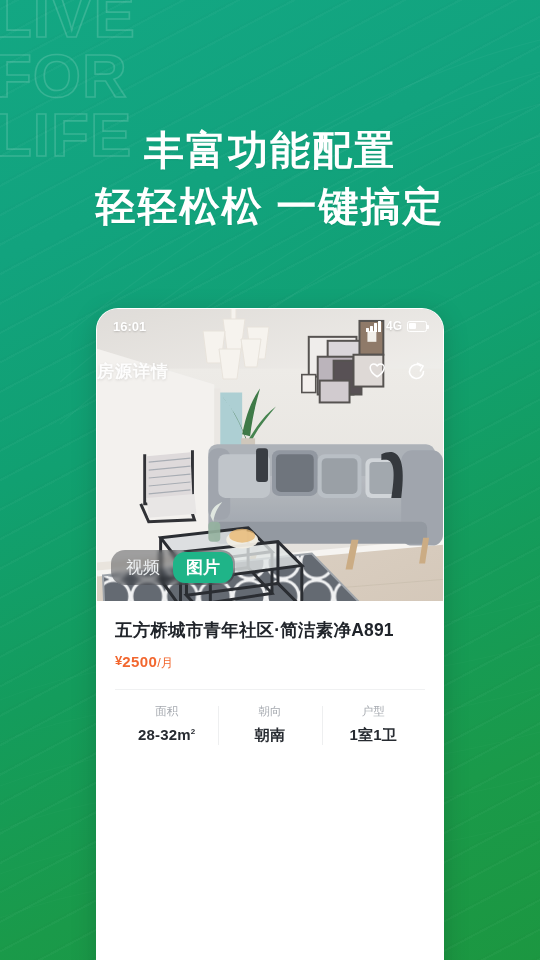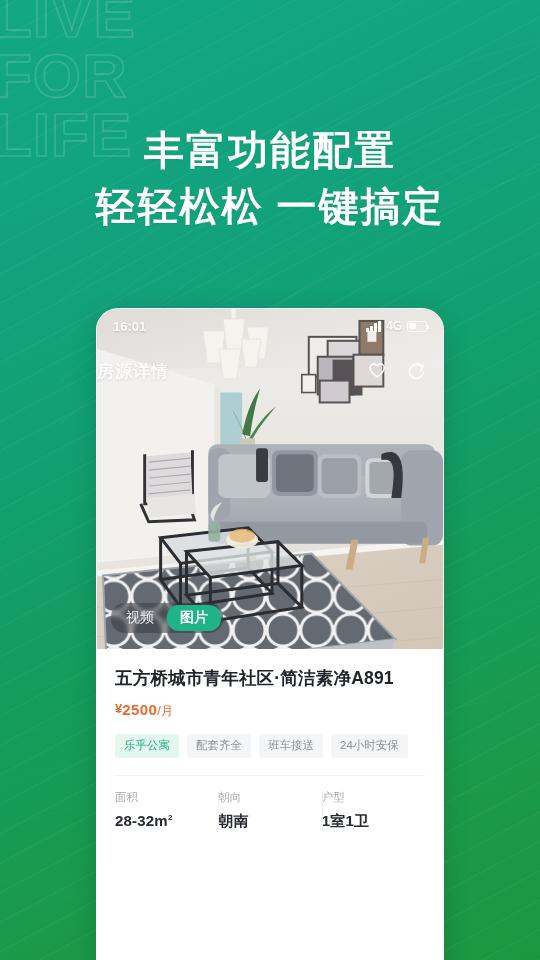--- a/index.html
+++ b/index.html
@@ -68,21 +68,21 @@
     background:#fff;
     overflow:hidden;
     box-shadow:0 6px 26px rgba(0,0,0,.17);
     border:1px solid rgba(255,255,255,.55);
     border-bottom:none;
   }
 
   
   .hero {
     position:relative;
-    height:340px;
+    height:292px;
     overflow:hidden;
     background:#d8d5d0;
   }
   .hero-photo { position:absolute; inset:0; }
 
   
   .statusbar {
     position:absolute; left:0; right:0; top:0; height:34px;
     display:flex; align-items:center; justify-content:space-between;
     padding:0 16px;
@@ -126,21 +126,21 @@
   .media-tabs {
     position:absolute; left:14px; bottom:16px;
     display:flex; align-items:center;
     background:rgba(40,44,48,.42);
     border-radius:14px;
     padding:2px;
     z-index:6;
     backdrop-filter:blur(2px);
   }
   .media-tab {
-    padding:4px 13px; font-size:14px; border-radius:12px;
+    padding:4px 13px; font-size:17px; border-radius:12px;
     color:#eceff1; cursor:pointer; white-space:nowrap;
   }
   .media-tab.active { background:#1fb488; color:#fff; font-weight:700; }
 
   
   .info { padding:18px 18px 0; background:#fff; }
   .prop-title {
     font-size:17.5px; font-weight:700; color:#20242a;
     letter-spacing:.2px; line-height:1.3;
   }
@@ -155,21 +155,21 @@
     background:#f4f5f6; color:#8d9299; white-space:nowrap;
   }
   .tag.brand { background:#e4f7ee; color:#1fb07e; }
 
   .specs {
     display:flex; margin-top:17px;
     border-top:1px solid #f0f1f2;
     padding-top:12px;
   }
   .spec {
-    flex:1; position:relative;
+    flex:1; text-align:center; position:relative;
     padding:2px 0 6px;
   }
   .spec + .spec::before {
     content:""; position:absolute; left:0; top:4px; bottom:6px;
     width:1px; background:#eeeff0;
   }
   .spec-label { font-size:11.5px; color:#a7abb1; }
   .spec-value { font-size:15px; color:#272b31; font-weight:700; margin-top:7px; letter-spacing:.2px; }
   .spec-value sup { font-size:8px; vertical-align:6px; }
 </style>
@@ -397,26 +397,20 @@
   </div>
 
   <div class="info">
 
     <div class="prop-title">五方桥城市青年社区·简洁素净A891</div>
 
     <div class="price">
       <span class="cny">¥</span><span class="amt">2500</span><span class="unit">/月</span>
     </div>
 
-    <div class="tagrow">
-      <span class="tag brand">乐乎公寓</span>
-      <span class="tag">配套齐全</span>
-      <span class="tag">班车接送</span>
-      <span class="tag">24小时安保</span>
-    </div>
 
 
     <div class="specs">
       <div class="spec">
         <div class="spec-label">面积</div>
         <div class="spec-value"><span>28-32m</span><sup>2</sup></div>
       </div>
       <div class="spec">
         <div class="spec-label">朝向</div>
         <div class="spec-value">朝南</div>

